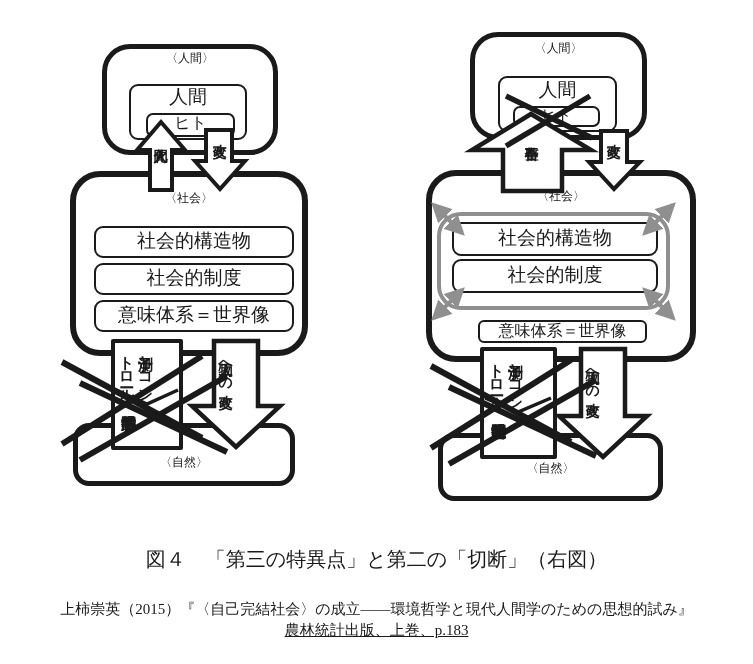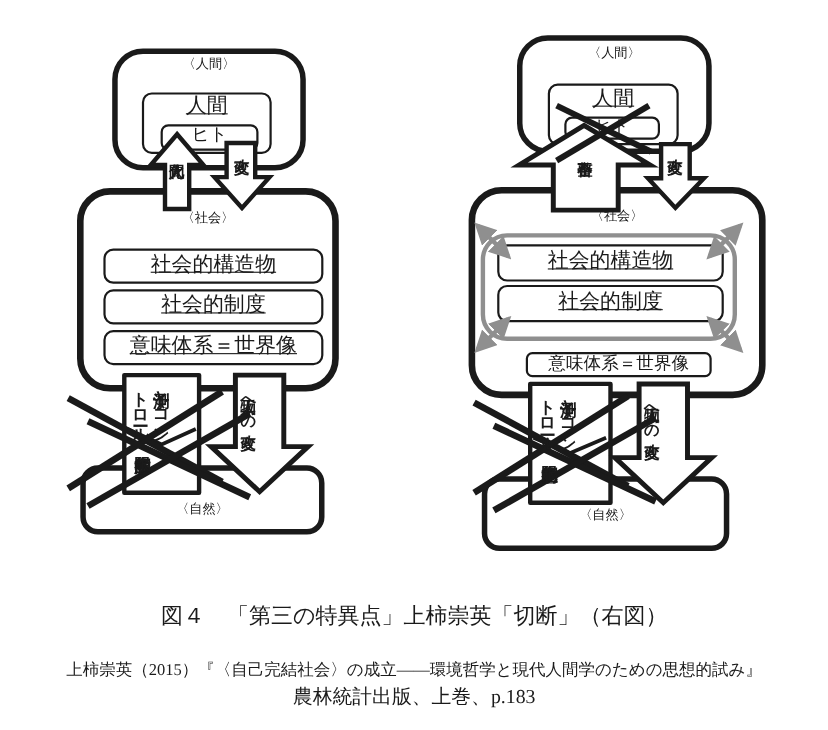--- a/index.html
+++ b/index.html
@@ -7,21 +7,21 @@
          font-family:"Liberation Serif",serif;color:#1a1a1a;}
   .bx{position:absolute;box-sizing:border-box;background:#ffffff;border-style:solid;border-color:#1a1a1a;}
   .thick5{border-width:5px;border-radius:28px;}
   .thick6{border-width:6px;border-radius:30px;}
   .thin{border-width:2px;border-radius:9px;}
   .crossrect{border-width:4px;border-radius:2px;z-index:2;}
   .grayrect{position:absolute;box-sizing:border-box;border:4px solid #8f8f8f;border-radius:24px;background:transparent;}
   .lbl{position:absolute;text-align:center;white-space:nowrap;z-index:4;line-height:1.15;}
   .lbl.low{z-index:1;}
   .fs20{font-size:12px;}
-  .fs19{font-size:19px;text-decoration:underline;}
+  .fs19{font-size:19px;}
   .fs16{font-size:16px;}
   .vtext{position:absolute;writing-mode:vertical-rl;text-orientation:upright;
          font-family:"Liberation Sans",sans-serif;font-weight:bold;color:#1a1a1a;
          z-index:4;letter-spacing:0;}
   .v14{font-size:14px;line-height:1.3;}
   .v15{font-size:15px;line-height:1.25;}
   svg.overlay{position:absolute;left:0;top:0;z-index:3;}
   .caption{position:absolute;left:0;width:753px;text-align:center;z-index:4;}
 </style>
 </head>
@@ -125,17 +125,17 @@
   <div class="lbl fs19" style="left:452px;top:264px;width:206px;">社会的制度</div>
   <div class="lbl fs16" style="left:478px;top:322px;width:169px;">意味体系＝世界像</div>
   <div class="lbl fs20" style="left:438px;top:462px;width:225px;">〈自然〉</div>
 
   <div class="vtext v14" style="left:523px;top:136px;height:50px;">不整合</div>
   <div class="vtext v14" style="left:605px;top:133px;height:32px;">改変</div>
   <div class="vtext v15" style="left:487px;top:353px;height:52px;">予測とコントロール</div>
   <div class="vtext v15" style="left:489px;top:412px;height:34px;">生態学的制限</div>
   <div class="vtext v14" style="left:584px;top:360px;height:62px;">人工物への改変</div>
 
-  <div class="caption" style="top:546px;font-size:20px;">図４　「第三の特異点」上柿崇英「切断」（右図）</div>
+  <div class="caption" style="top:546px;font-size:20px;">図４　「第三の特異点」と第二の「切断」（右図）</div>
   <div class="caption" style="top:600px;font-size:15px;">上柿崇英（2015）『〈自己完結社会〉の成立――環境哲学と現代人間学のための思想的試み』</div>
-  <div class="caption" style="top:621px;font-size:18px;">農林統計出版、上巻、p.183</div>
+  <div class="caption" style="top:621px;font-size:15px;text-decoration:underline;">農林統計出版、上巻、p.183</div>
 
 </div>
 
 </body></html>

